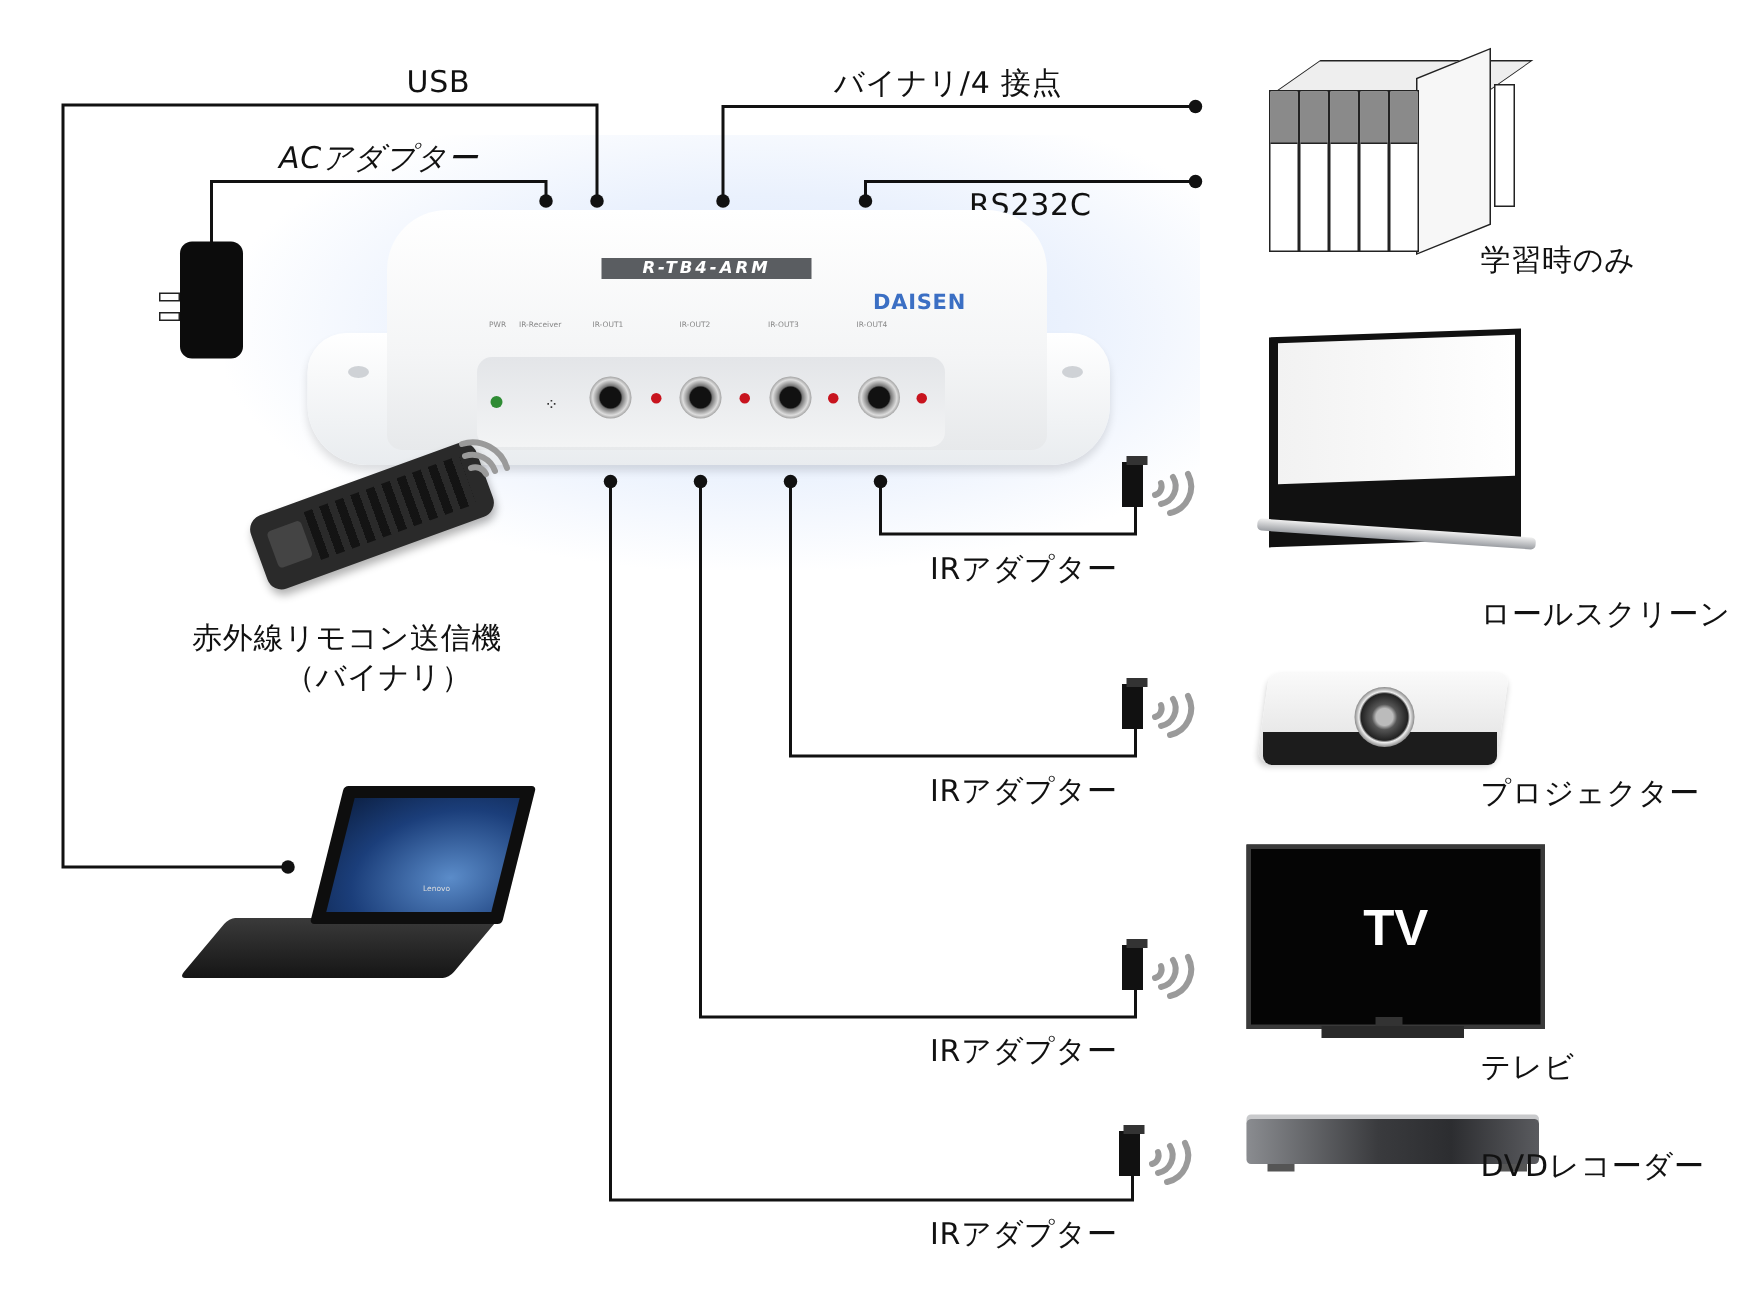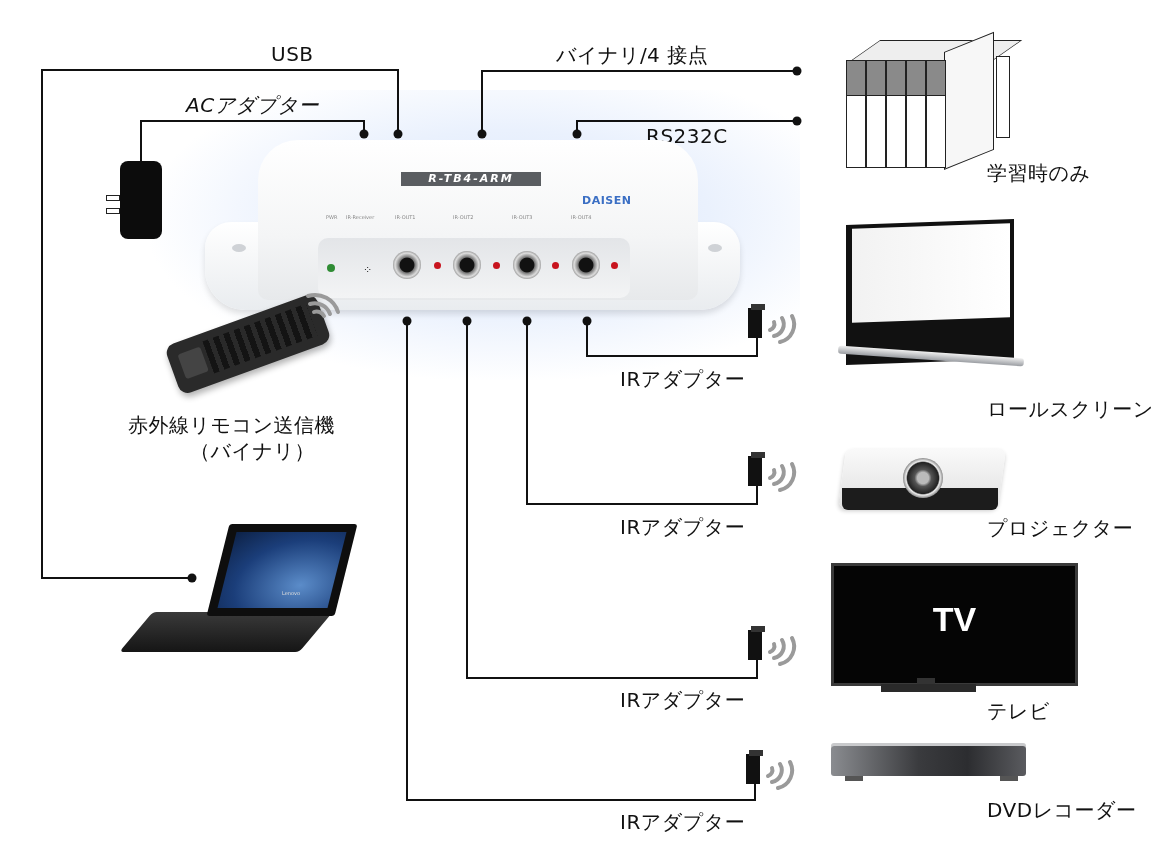--- a/index.html
+++ b/index.html
@@ -15,21 +15,21 @@
               background:linear-gradient(#ffffff, #e9ecef); border-radius:26px 26px 40px 40px;
               box-shadow:0 4px 6px rgba(0,0,0,0.12); }
   .dev-body { position:absolute; left:258px; top:140px; width:440px; height:160px;
               background:linear-gradient(#ffffff 0%, #f4f5f6 60%, #e7e9eb 100%);
               border-radius:40px 40px 10px 10px; }
   .dev-panel { position:absolute; left:318px; top:238px; width:312px; height:60px;
                background:linear-gradient(#e3e5e8, #f3f4f5); border-radius:10px; }
   .model-badge { position:absolute; left:401px; top:172px; width:140px; height:14px;
                  background:#5a5d61; color:#fff; font-size:11px; font-style:italic; font-weight:bold;
                  text-align:center; line-height:14px; letter-spacing:2px; }
-  .brand { position:absolute; left:582px; top:194px; font-size:11px; font-weight:bold; color:#3b6fc4; letter-spacing:0.5px; }
+  .brand { position:absolute; left:582px; top:194px; font-size:14px; font-weight:bold; color:#3b6fc4; letter-spacing:0.5px; }
   .port-lbl { position:absolute; top:214px; font-size:5px; color:#888; white-space:nowrap; }
   .jack { position:absolute; top:251px; width:28px; height:28px; border-radius:50%;
           background:radial-gradient(circle, #111 0 35%, #777 40%, #ddd 60%, #555 85%, #222 100%); }
   .led-red { position:absolute; top:262px; width:7px; height:7px; border-radius:50%; background:#c8141e; }
   .led-green { position:absolute; left:327px; top:264px; width:8px; height:8px; border-radius:50%; background:#2f8c34; }
   .ir-recv { position:absolute; left:363px; top:263px; font-size:11px; color:#333; }
   .hole { position:absolute; top:244px; width:14px; height:8px; border-radius:50%; background:#cfd2d6; }
   
   .ac { position:absolute; left:120px; top:161px; width:42px; height:78px; background:#0c0c0c; border-radius:8px; }
   .ac-pin { position:absolute; width:12px; height:4px; background:#fff; border:1px solid #222; }
@@ -53,21 +53,21 @@
   .scr-white { position:absolute; left:852px; top:226px; width:158px; height:94px; background:linear-gradient(90deg,#f2f2f2,#fff); transform:skewY(-2deg); }
   .scr-bar { position:absolute; left:838px; top:352px; width:186px; height:8px; background:linear-gradient(#f0f0f0,#9a9da2);
              border-radius:3px; transform:rotate(4deg); }
   
   .proj { position:absolute; left:842px; top:448px; width:160px; height:60px; background:linear-gradient(#fafafa,#e0e0e0);
           border-radius:8px; transform:skewX(-8deg); box-shadow:0 3px 4px rgba(0,0,0,0.2); }
   .proj-bottom { position:absolute; left:842px; top:488px; width:156px; height:22px; background:#1c1c1c; border-radius:0 0 6px 6px; }
   .proj-lens { position:absolute; left:903px; top:458px; width:40px; height:40px; border-radius:50%;
                background:radial-gradient(circle,#bbb 0 20%,#555 30%,#222 55%,#eee 60%,#333 80%); }
   
-  .tv { position:absolute; left:831px; top:563px; width:193px; height:117px; background:#050505; border:3px solid #3a3a3a;padding-left:48px; }
+  .tv { position:absolute; left:831px; top:563px; width:193px; height:117px; background:#050505; border:3px solid #3a3a3a; }
   .tv-text { position:absolute; left:0; right:0; top:34px; text-align:center; color:#fff; font-weight:bold; font-size:34px;
              font-family:"Liberation Sans", sans-serif; }
   .tv-stand { position:absolute; left:881px; top:684px; width:95px; height:8px; background:#2a2a2a; }
   .tv-neck { position:absolute; left:917px; top:678px; width:18px; height:8px; background:#333; }
   
   .dvd { position:absolute; left:831px; top:746px; width:195px; height:30px;
          background:linear-gradient(90deg,#8a8c90,#3a3b3e 45%,#2c2d30 70%,#5a5b5f); border-radius:3px;
          box-shadow:0 -3px 0 #c9cacc; }
   .dvd-foot { position:absolute; top:776px; width:18px; height:5px; background:#555; }
   
@@ -216,21 +216,21 @@
 <div class="tv">
   <div class="tv-text">TV</div>
 </div>
 <div class="tv-neck"></div>
 <div class="tv-stand"></div>
 <div class="lbl" style="left:987px;top:698px;">テレビ</div>
 
 <div class="dvd"></div>
 <div class="dvd-foot" style="left:845px;"></div>
 <div class="dvd-foot" style="left:1000px;"></div>
-<div class="lbl" style="left:987px;top:797px;">DVDレコーダー</div>
+<div class="lbl" style="left:987px;top:764px;">DVDレコーダー</div>
 
 <svg class="abs" style="left:0;top:0;" width="1172" height="863">
   <g>
     <rect x="748" y="308" width="14" height="30" fill="#111"></rect>
       <rect x="751" y="304" width="14" height="6" fill="#333"></rect>
     <g fill="none" stroke="#9a9a9a" stroke-width="4" stroke-linecap="round">
       <path d="M770 330 a6 6 0 0 0 4 -8"></path>
         <path d="M774 336 a12 12 0 0 0 8 -18"></path>
         <path d="M780 342 a18 18 0 0 0 12 -26"></path>
     </g>

